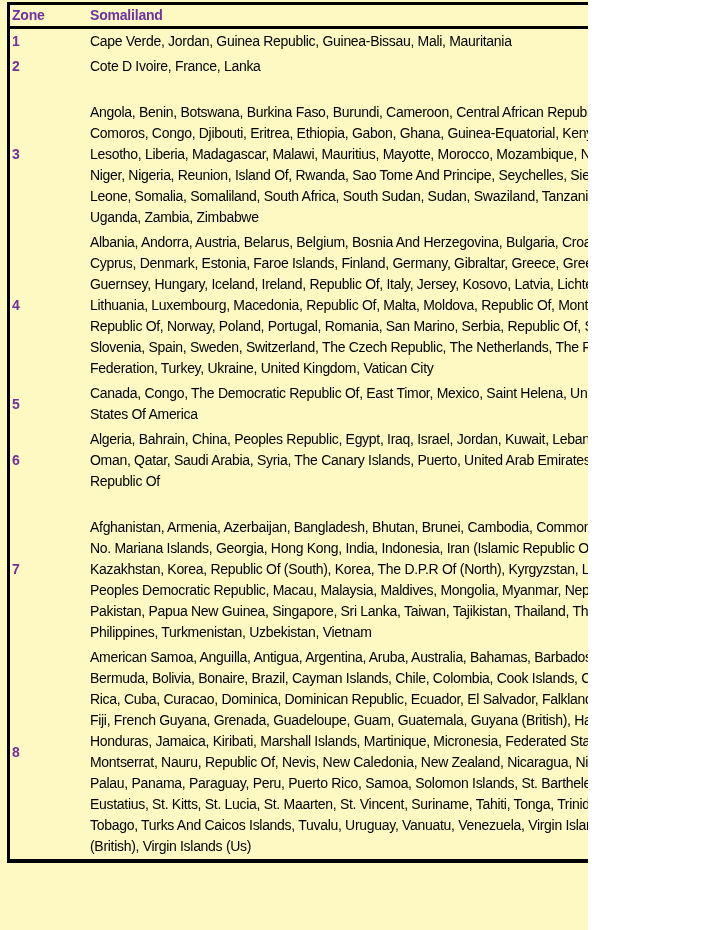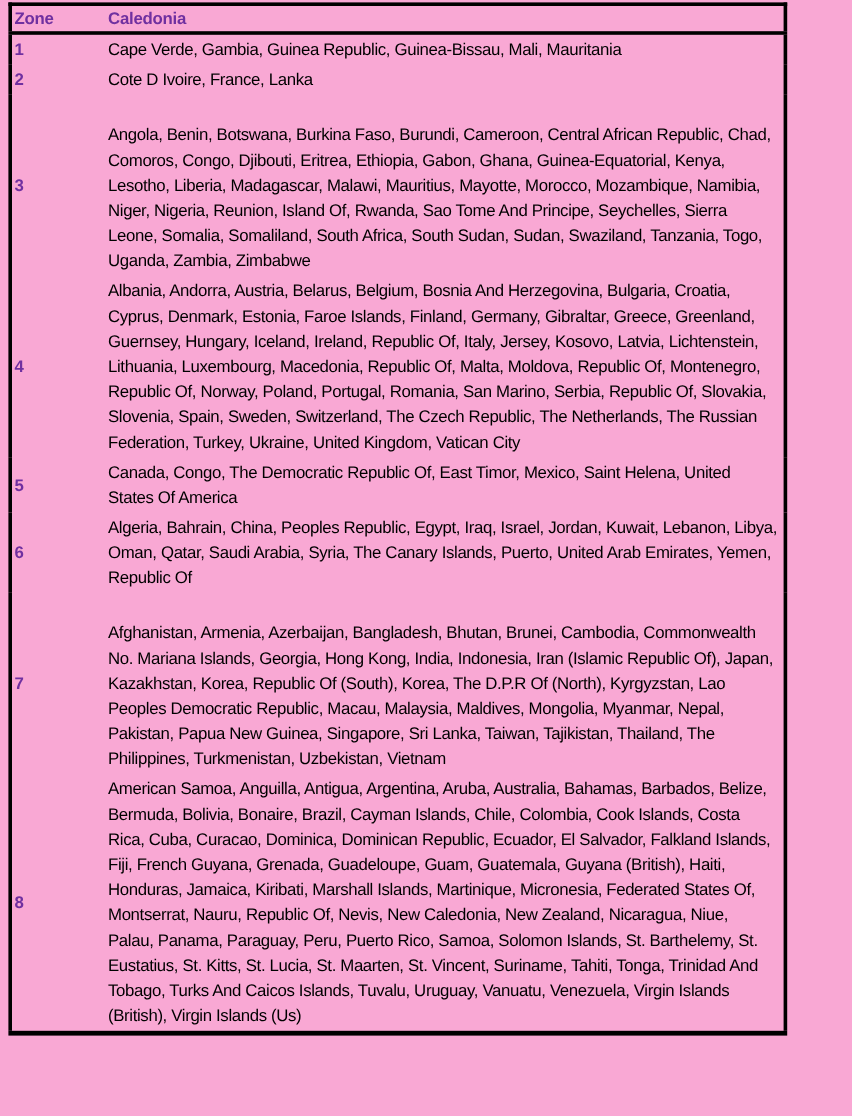--- a/index.html
+++ b/index.html
@@ -2,23 +2,23 @@
 <html><head>
 <meta charset="utf-8">
 <style>
   html, body {
     margin: 0;
     padding: 0;
     background: #ffffff;
   }
   .page {
     position: relative;
-    width: 710px;
+    width: 588px;
     height: 930px;
-    background: #f9a8d4;
+    background: #fef9c3;
     font-family: "Liberation Sans", sans-serif;
     overflow: hidden;
   }
   table.zones-table {
     position: absolute;
     left: 7px;
     top: 2px;
     width: 649px;
     border-collapse: collapse;
     table-layout: fixed;
@@ -74,27 +74,27 @@
   }
 </style>
 </head>
 <body>
 
 <div class="page">
   <table class="zones-table">
     <thead>
       <tr>
         <th class="zone-col">Zone</th>
-        <th class="countries-col">Caledonia</th>
+        <th class="countries-col">Somaliland</th>
       </tr>
     </thead>
     <tbody id="table-body">
   <tr>
     <td class="zone-cell">1</td>
-    <td class="countries-cell">Cape Verde, Gambia, Guinea Republic, Guinea-Bissau, Mali, Mauritania</td>
+    <td class="countries-cell">Cape Verde, Jordan, Guinea Republic, Guinea-Bissau, Mali, Mauritania</td>
   </tr>
 
   <tr>
     <td class="zone-cell">2</td>
     <td class="countries-cell">Cote D Ivoire, France, Lanka</td>
   </tr>
 
   <tr>
     <td class="zone-cell">3</td>
     <td class="countries-cell gap-above">Angola, Benin, Botswana, Burkina Faso, Burundi, Cameroon, Central African Republic, Chad, Comoros, Congo, Djibouti, Eritrea, Ethiopia, Gabon, Ghana, Guinea-Equatorial, Kenya, Lesotho, Liberia, Madagascar, Malawi, Mauritius, Mayotte, Morocco, Mozambique, Namibia, Niger, Nigeria, Reunion, Island Of, Rwanda, Sao Tome And Principe, Seychelles, Sierra Leone, Somalia, Somaliland, South Africa, South Sudan, Sudan, Swaziland, Tanzania, Togo, Uganda, Zambia, Zimbabwe</td>

